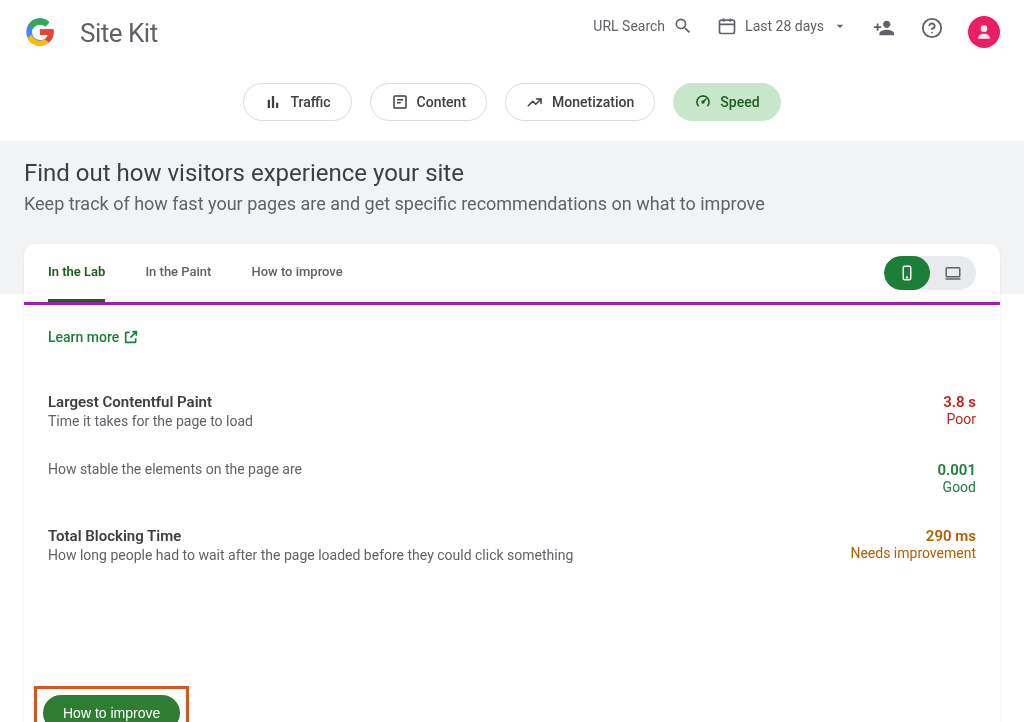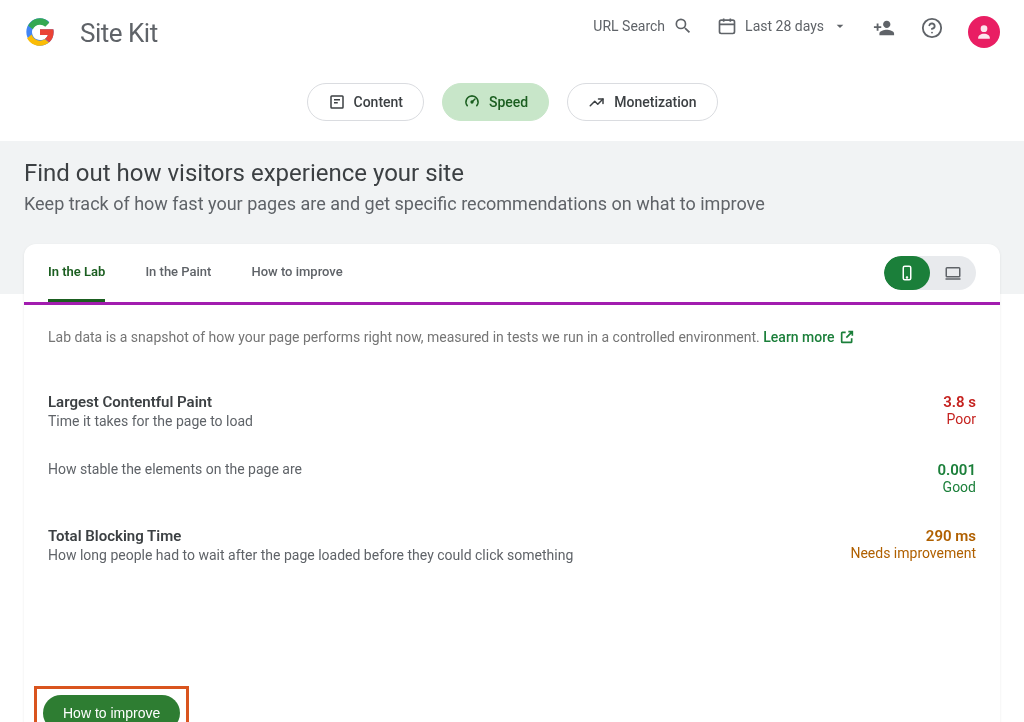--- a/index.html
+++ b/index.html
@@ -104,42 +104,48 @@
       <svg class="avatar-inner" viewBox="0 0 24 24" fill="#fce4ec">
           <circle cx="12" cy="8" r="4"></circle>
           <path d="M12 14c-4 0-7 2-7 5v1h14v-1c0-3-3-5-7-5z"></path>
         </svg>
     </div>
   </div>
 </div>
 
 <div class="nav-row">
   <div class="pill">
+    <svg viewBox="0 0 24 24" fill="#3c4043">
+        <path d="M5 9h3v11H5zM10.5 4h3v16h-3zM16 13h3v7h-3z"></path>
+      </svg>
+    <span>Traffic</span>
+  </div>
+  <div class="pill">
     <svg viewBox="0 0 24 24" fill="none" stroke="#3c4043" stroke-width="2">
         <rect x="4" y="4" width="16" height="16" rx="1"></rect>
         <path d="M8 9h8M8 13h5"></path>
       </svg>
     <span>Content</span>
+  </div>
+  <div class="pill">
+    <svg viewBox="0 0 24 24" fill="none" stroke="#3c4043" stroke-width="2">
+        <path d="M3 17l6-6 4 4 7-7" stroke-linecap="round" stroke-linejoin="round"></path>
+        <path d="M14 8h6v6" stroke-linecap="round" stroke-linejoin="round"></path>
+      </svg>
+    <span>Monetization</span>
   </div>
   <div class="pill active">
     <svg viewBox="0 0 24 24" fill="none" stroke="#1b5e20" stroke-width="2">
         <path d="M12 4a8 8 0 00-6.3 13" stroke-linecap="round"></path>
         <path d="M12 4a8 8 0 016.3 13" stroke-linecap="round"></path>
         <path d="M12 12l4-4" stroke-linecap="round"></path>
         <circle cx="12" cy="12" r="1.2" fill="#1b5e20"></circle>
       </svg>
     <span>Speed</span>
   </div>
-  <div class="pill">
-    <svg viewBox="0 0 24 24" fill="none" stroke="#3c4043" stroke-width="2">
-        <path d="M3 17l6-6 4 4 7-7" stroke-linecap="round" stroke-linejoin="round"></path>
-        <path d="M14 8h6v6" stroke-linecap="round" stroke-linejoin="round"></path>
-      </svg>
-    <span>Monetization</span>
-  </div>
 </div>
 
 <div class="hero">
   <div class="hero-title">Find out how visitors experience your site</div>
   <div class="hero-sub">Keep track of how fast your pages are and get specific recommendations on what to improve</div>
 </div>
 
 <div class="card">
   <div class="card-tabs">
     <div class="tabs-left">
@@ -157,21 +163,20 @@
       <div class="device-btn">
         <svg viewBox="0 0 24 24" fill="none" stroke="#5f6368" stroke-width="2">
             <rect x="3" y="5" width="18" height="12" rx="1"></rect>
             <path d="M2 20h20"></path>
           </svg>
       </div>
     </div>
   </div>
 
   <div class="lab-intro">
-    <span>Lab data is a snapshot of how your page performs right now, measured in tests we run in a controlled environment.</span>
     <a class="learn-more">
       <span>Learn more</span>
       <svg viewBox="0 0 24 24" width="16" height="16" fill="none" stroke="#1b7f3a" stroke-width="2.5">
           <path d="M14 4h6v6M20 4l-9 9M19 14v5a1 1 0 01-1 1H5a1 1 0 01-1-1V6a1 1 0 011-1h5"></path>
         </svg>
     </a>
   </div>
 
   <div class="metrics">
     <div class="metric-row">

